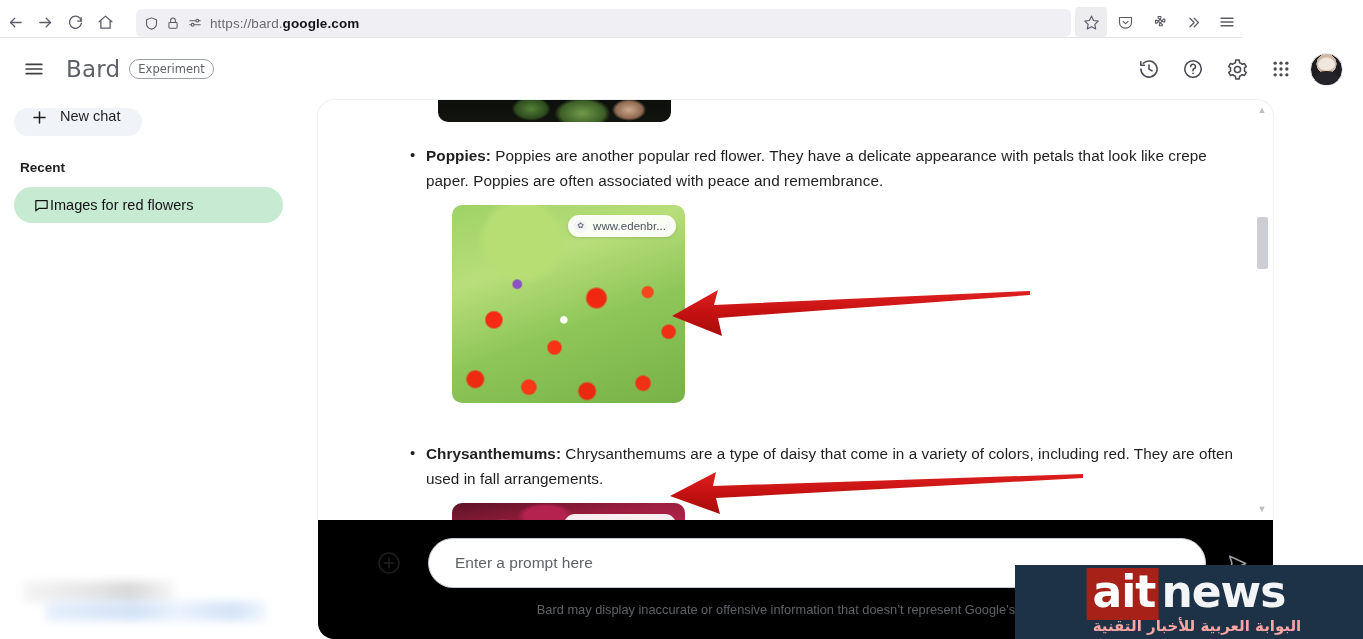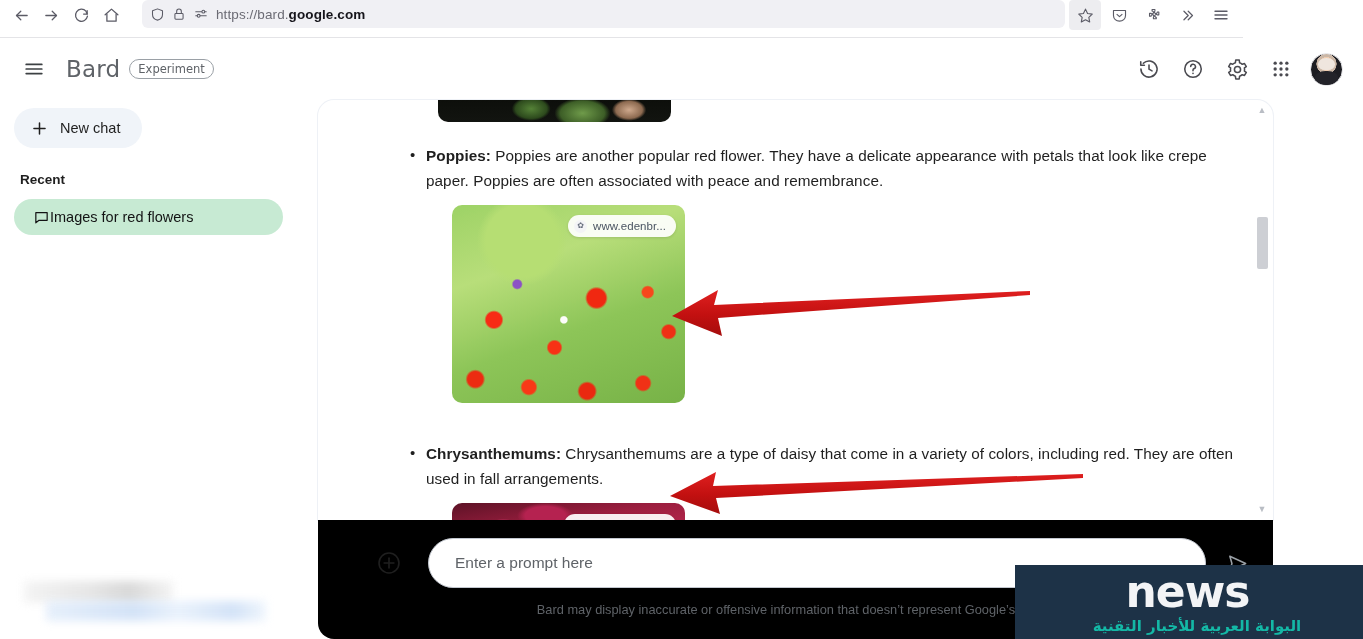--- a/index.html
+++ b/index.html
@@ -8,21 +8,21 @@
     font-family: "Liberation Sans", sans-serif;
     background: #ffffff;
     overflow: hidden;
   }
   .app { position: relative; width: 1363px; height: 639px; }
 
   
   .browser-bar {
     position: absolute; top: 0; left: 0; width: 1243px; height: 38px;
     background: #ffffff; border-bottom: 1px solid #e4e4e7;
-    display: flex; align-items: flex-start; padding: 0 6px;
+    display: flex; align-items: flex-end; padding: 0 0;
   }
   .nav-btn {
     width: 30px; height: 30px; display: flex; align-items: center; justify-content: center;
     color: #5b5b66; flex: 0 0 auto; border-radius: 4px;
   }
   .nav-btn svg { display: block; }
   .urlbar {
     flex: 1 1 auto; height: 28px; margin-left: 16px; margin-right: 4px;
     background: #f0f0f4; border-radius: 6px;
     display: flex; align-items: center; padding: 0 8px; gap: 7px;
@@ -67,22 +67,22 @@
     border-radius:50% 50% 45% 45%; background:#efe6de;
   }
   .avatar::before {
     content:""; position:absolute; left:12%; bottom:0; width:76%; height:42%;
     border-radius:44% 44% 0 0; background:#232329; z-index:2;
   }
 
   
   .sidebar { position: absolute; top: 100px; left: 0; width: 318px; height: 539px; background:#fff; }
   .new-chat {
-    margin: 8px 0 0 14px; width: 128px; height: 40px; border-radius: 20px;
-    background: #f0f4f9; display: flex; align-items: center; gap: 11px; padding-left: 16px;
+    margin: 8px 0 0 14px; width: 128px; height: 28px; border-radius: 20px;
+    background: #f0f4f9; display: flex; gap: 11px; padding-left: 16px;
     color: #1f1f1f; font-size: 14.5px;
   }
   .recent-label { margin: 24px 0 12px 20px; font-size: 13.5px; color: #1f1f1f; font-weight:600; }
   .recent-item {
     margin: 11px 0 0 14px; width: 269px; height: 36px; border-radius: 18px;
     background: #c7ead3; display: flex; align-items: center; padding-left: 19px;
     color: #131314; font-size: 14.5px;
   }
   .blurred-block { position:absolute; left:24px; bottom:6px; width:240px; height:56px; }
   .blur-a { position:absolute; left:0; top:4px; width:150px; height:22px;
@@ -208,21 +208,21 @@
   }
   .wm-logo {
     position: absolute; left: 50%; transform: translateX(-50%); top: 3px;
     display: flex; align-items: center; font-family: "DejaVu Sans", sans-serif;
     font-weight: 700; font-size: 44px; line-height: 1; letter-spacing: -1px;
   }
   .wm-ait { background: #a62118; color: #ffffff; padding: 2px 3px 6px 6px; }
   .wm-news { color: #f3f4f6; padding: 2px 6px 6px 3px; }
   .wm-ar {
     position: absolute; bottom: 4px; left: 0; width: 100%; text-align: center;
-    color: #14b8a6; font-size: 15px; font-family: "DejaVu Sans", sans-serif; font-weight:700;
+    color: #fca5a5; font-size: 15px; font-family: "DejaVu Sans", sans-serif; font-weight:700;
     direction: rtl;
     padding-left: 16px;
   }
 </style>
 </head>
 <body>
 
 <div class="app">
 
   <div class="browser-bar">
@@ -461,18 +461,19 @@
         <svg width="23" height="23" viewBox="0 0 24 24" fill="none" stroke="currentColor" stroke-width="1.6" stroke-linejoin="round">
             <path d="M4 4.5 L20.5 12 L4 19.5 L6.2 12 Z"></path>
           </svg>
       </div>
     </div>
     <div class="disclaimer">Bard may display inaccurate or offensive information that doesn’t represent Google’s views.</div>
   </div>
 
   <div class="watermark">
     <div class="wm-logo">
+      <span class="wm-ait">ait</span>
         <span class="wm-news">news</span>
     </div>
     <div class="wm-ar">البوابة العربية للأخبار التقنية</div>
   </div>
 
 </div>
 
 </body></html>

